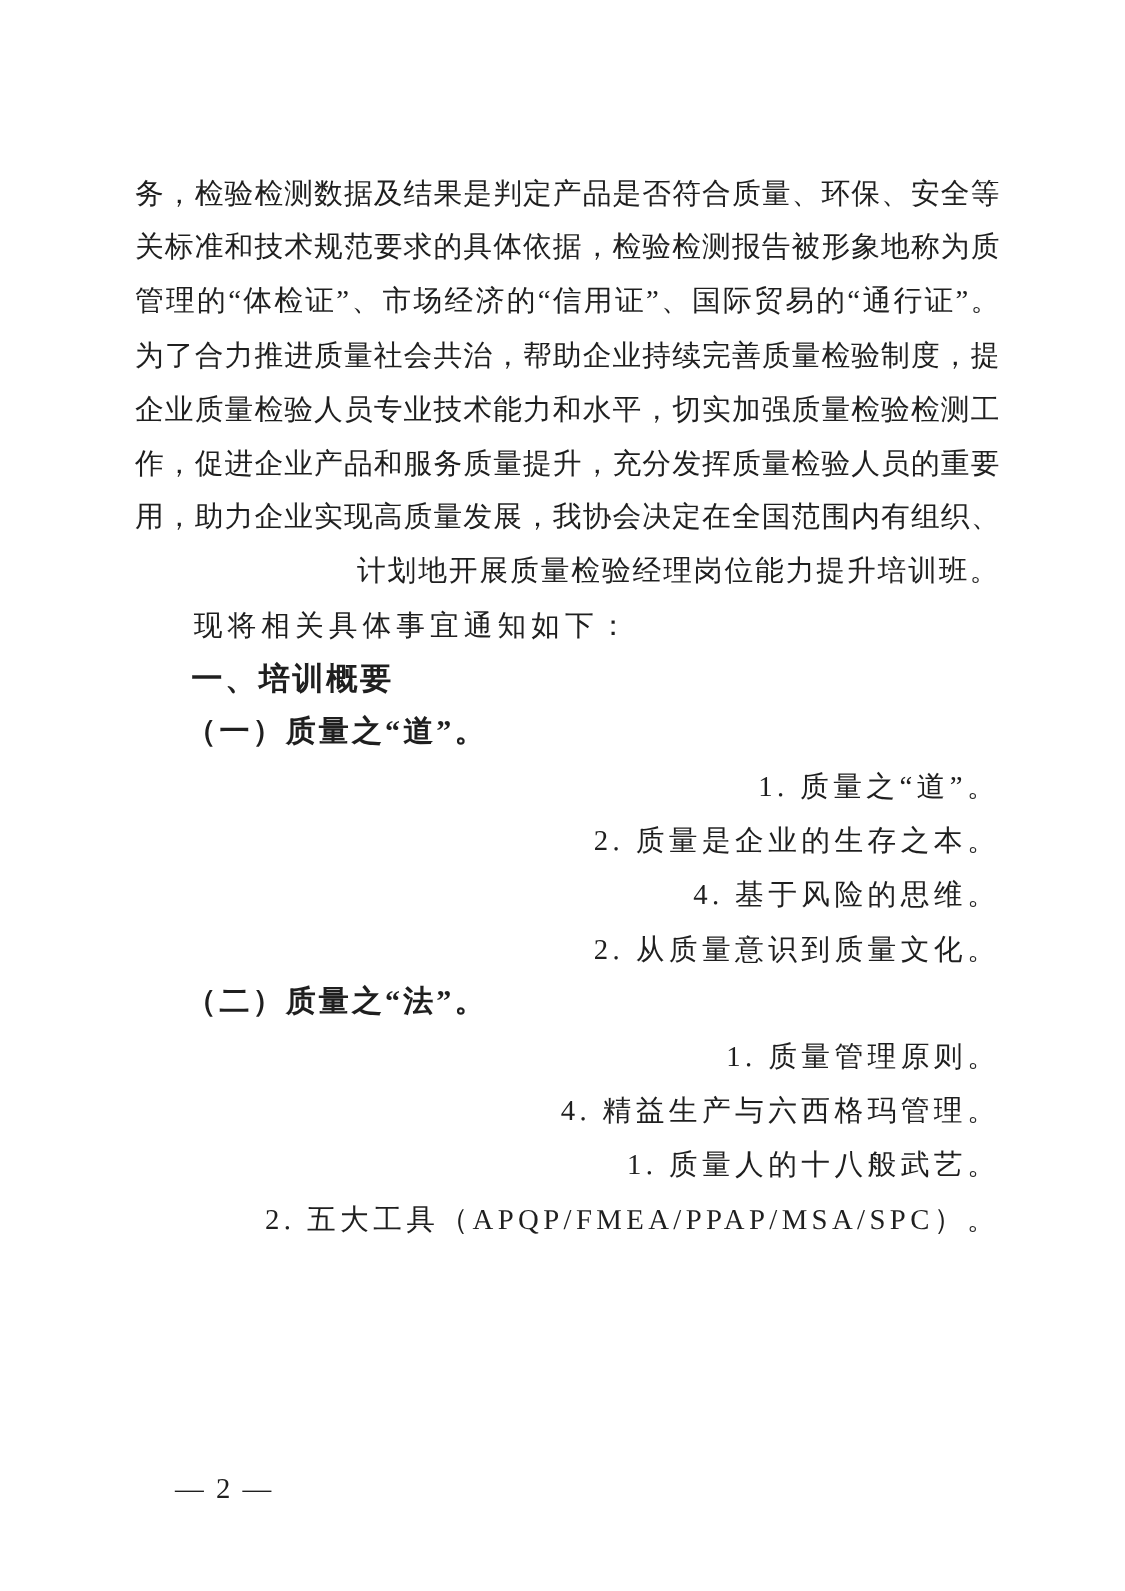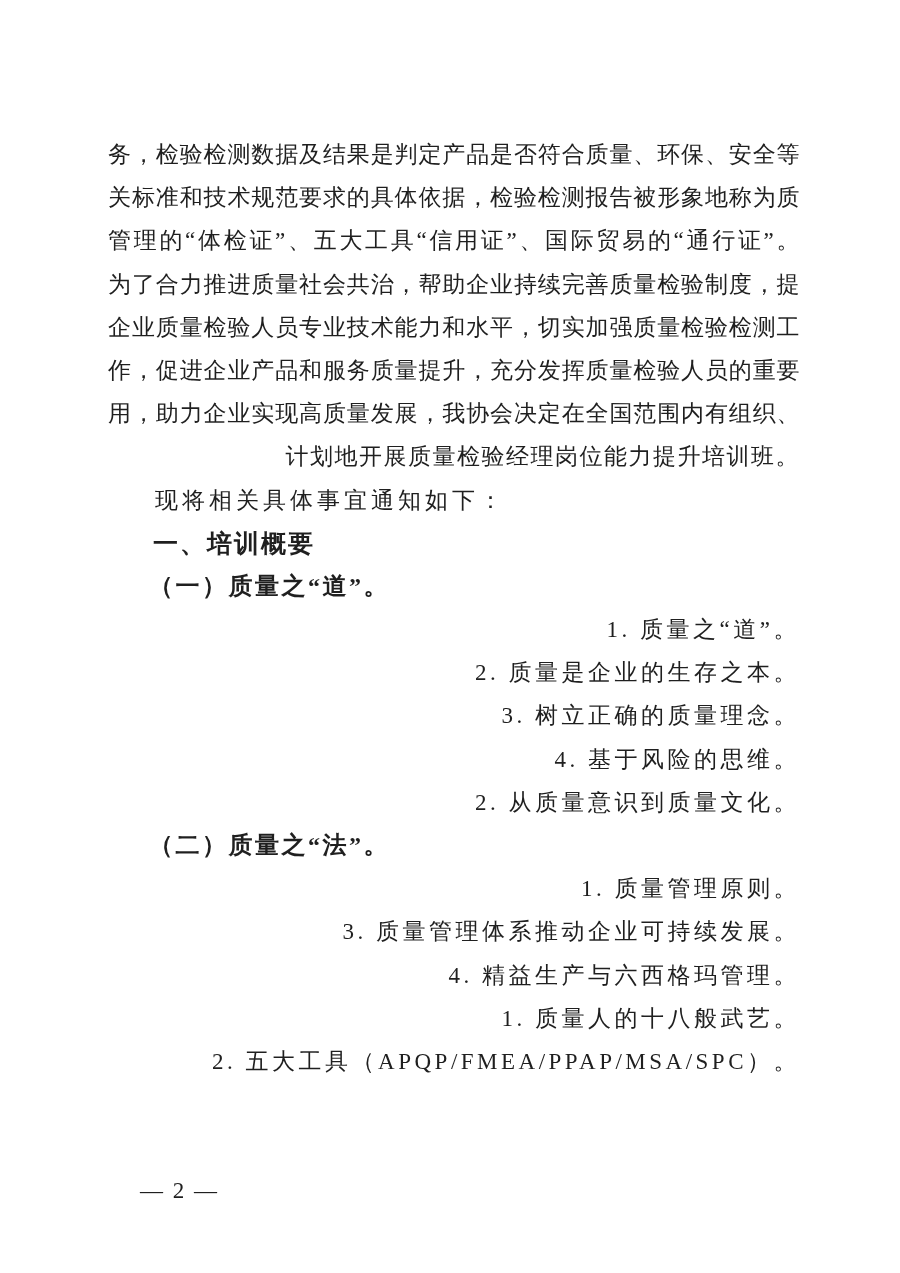--- a/index.html
+++ b/index.html
@@ -73,36 +73,34 @@
     color: #1f1f1f;
   }
 </style>
 </head>
 <body>
 
 <div class="page">
   <div class="content">
     <div class="line l-full">务，检验检测数据及结果是判定产品是否符合质量、环保、安全等相</div>
     <div class="line l-full">关标准和技术规范要求的具体依据，检验检测报告被形象地称为质量</div>
-    <div class="line l-full">管理的“体检证”、五大工具“信用证”、国际贸易的“通行证”。</div>
+    <div class="line l-full">管理的“体检证”、市场经济的“信用证”、国际贸易的“通行证”。</div>
     <div class="line l-full">为了合力推进质量社会共治，帮助企业持续完善质量检验制度，提高</div>
     <div class="line l-full">企业质量检验人员专业技术能力和水平，切实加强质量检验检测工</div>
     <div class="line l-full">作，促进企业产品和服务质量提升，充分发挥质量检验人员的重要作</div>
     <div class="line l-full">用，助力企业实现高质量发展，我协会决定在全国范围内有组织、有</div>
     <div class="line l-plain">计划地开展质量检验经理岗位能力提升培训班。</div>
     <div class="line l-indent">现将相关具体事宜通知如下：</div>
     <div class="line l-h1">一、培训概要</div>
     <div class="line l-h2">（一）质量之“道”。</div>
     <div class="line l-item">1. 质量之“道”。</div>
     <div class="line l-item">2. 质量是企业的生存之本。</div>
-    <div class="line l-item">3. 树立正确的质量理念。</div>
     <div class="line l-item">4. 基于风险的思维。</div>
     <div class="line l-item">2. 从质量意识到质量文化。</div>
     <div class="line l-h2">（二）质量之“法”。</div>
     <div class="line l-item">1. 质量管理原则。</div>
-    <div class="line l-item">3. 质量管理体系推动企业可持续发展。</div>
     <div class="line l-item">4. 精益生产与六西格玛管理。</div>
     <div class="line l-item">1. 质量人的十八般武艺。</div>
     <div class="line l-item">2. 五大工具（APQP/FMEA/PPAP/MSA/SPC）。</div>
   </div>
 
   <div class="footer">— 2 —</div>
 </div>
 
 </body></html>

